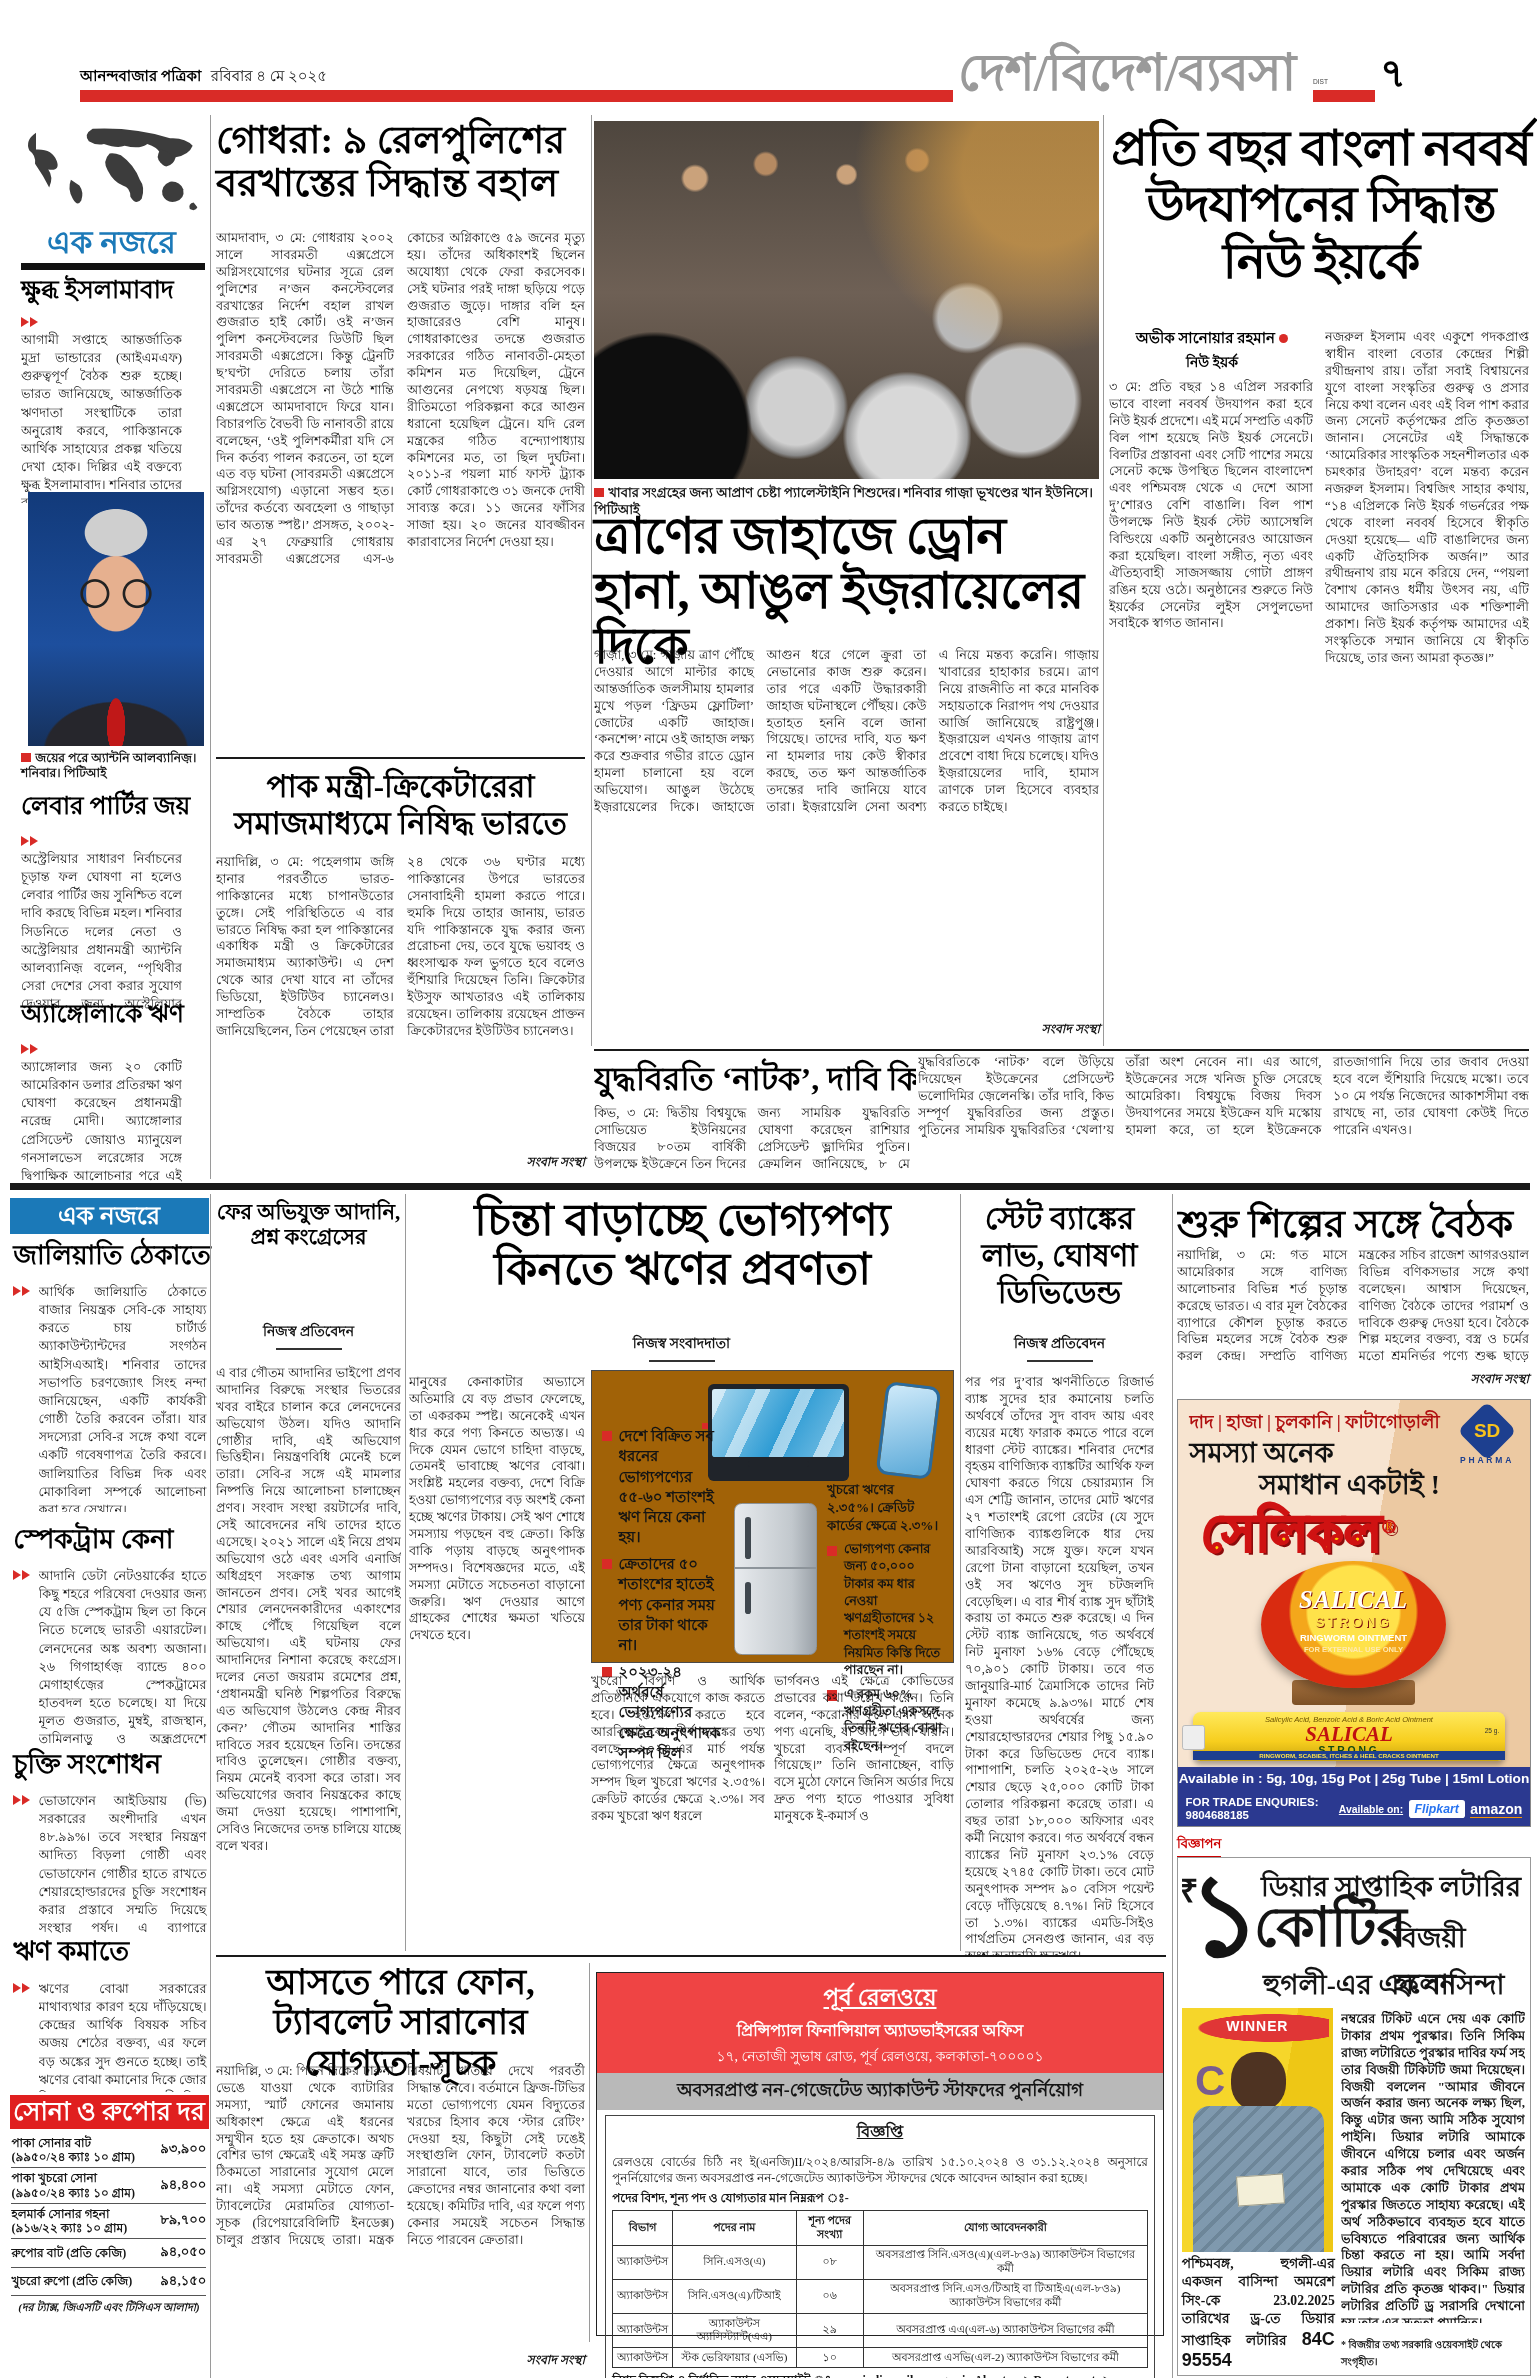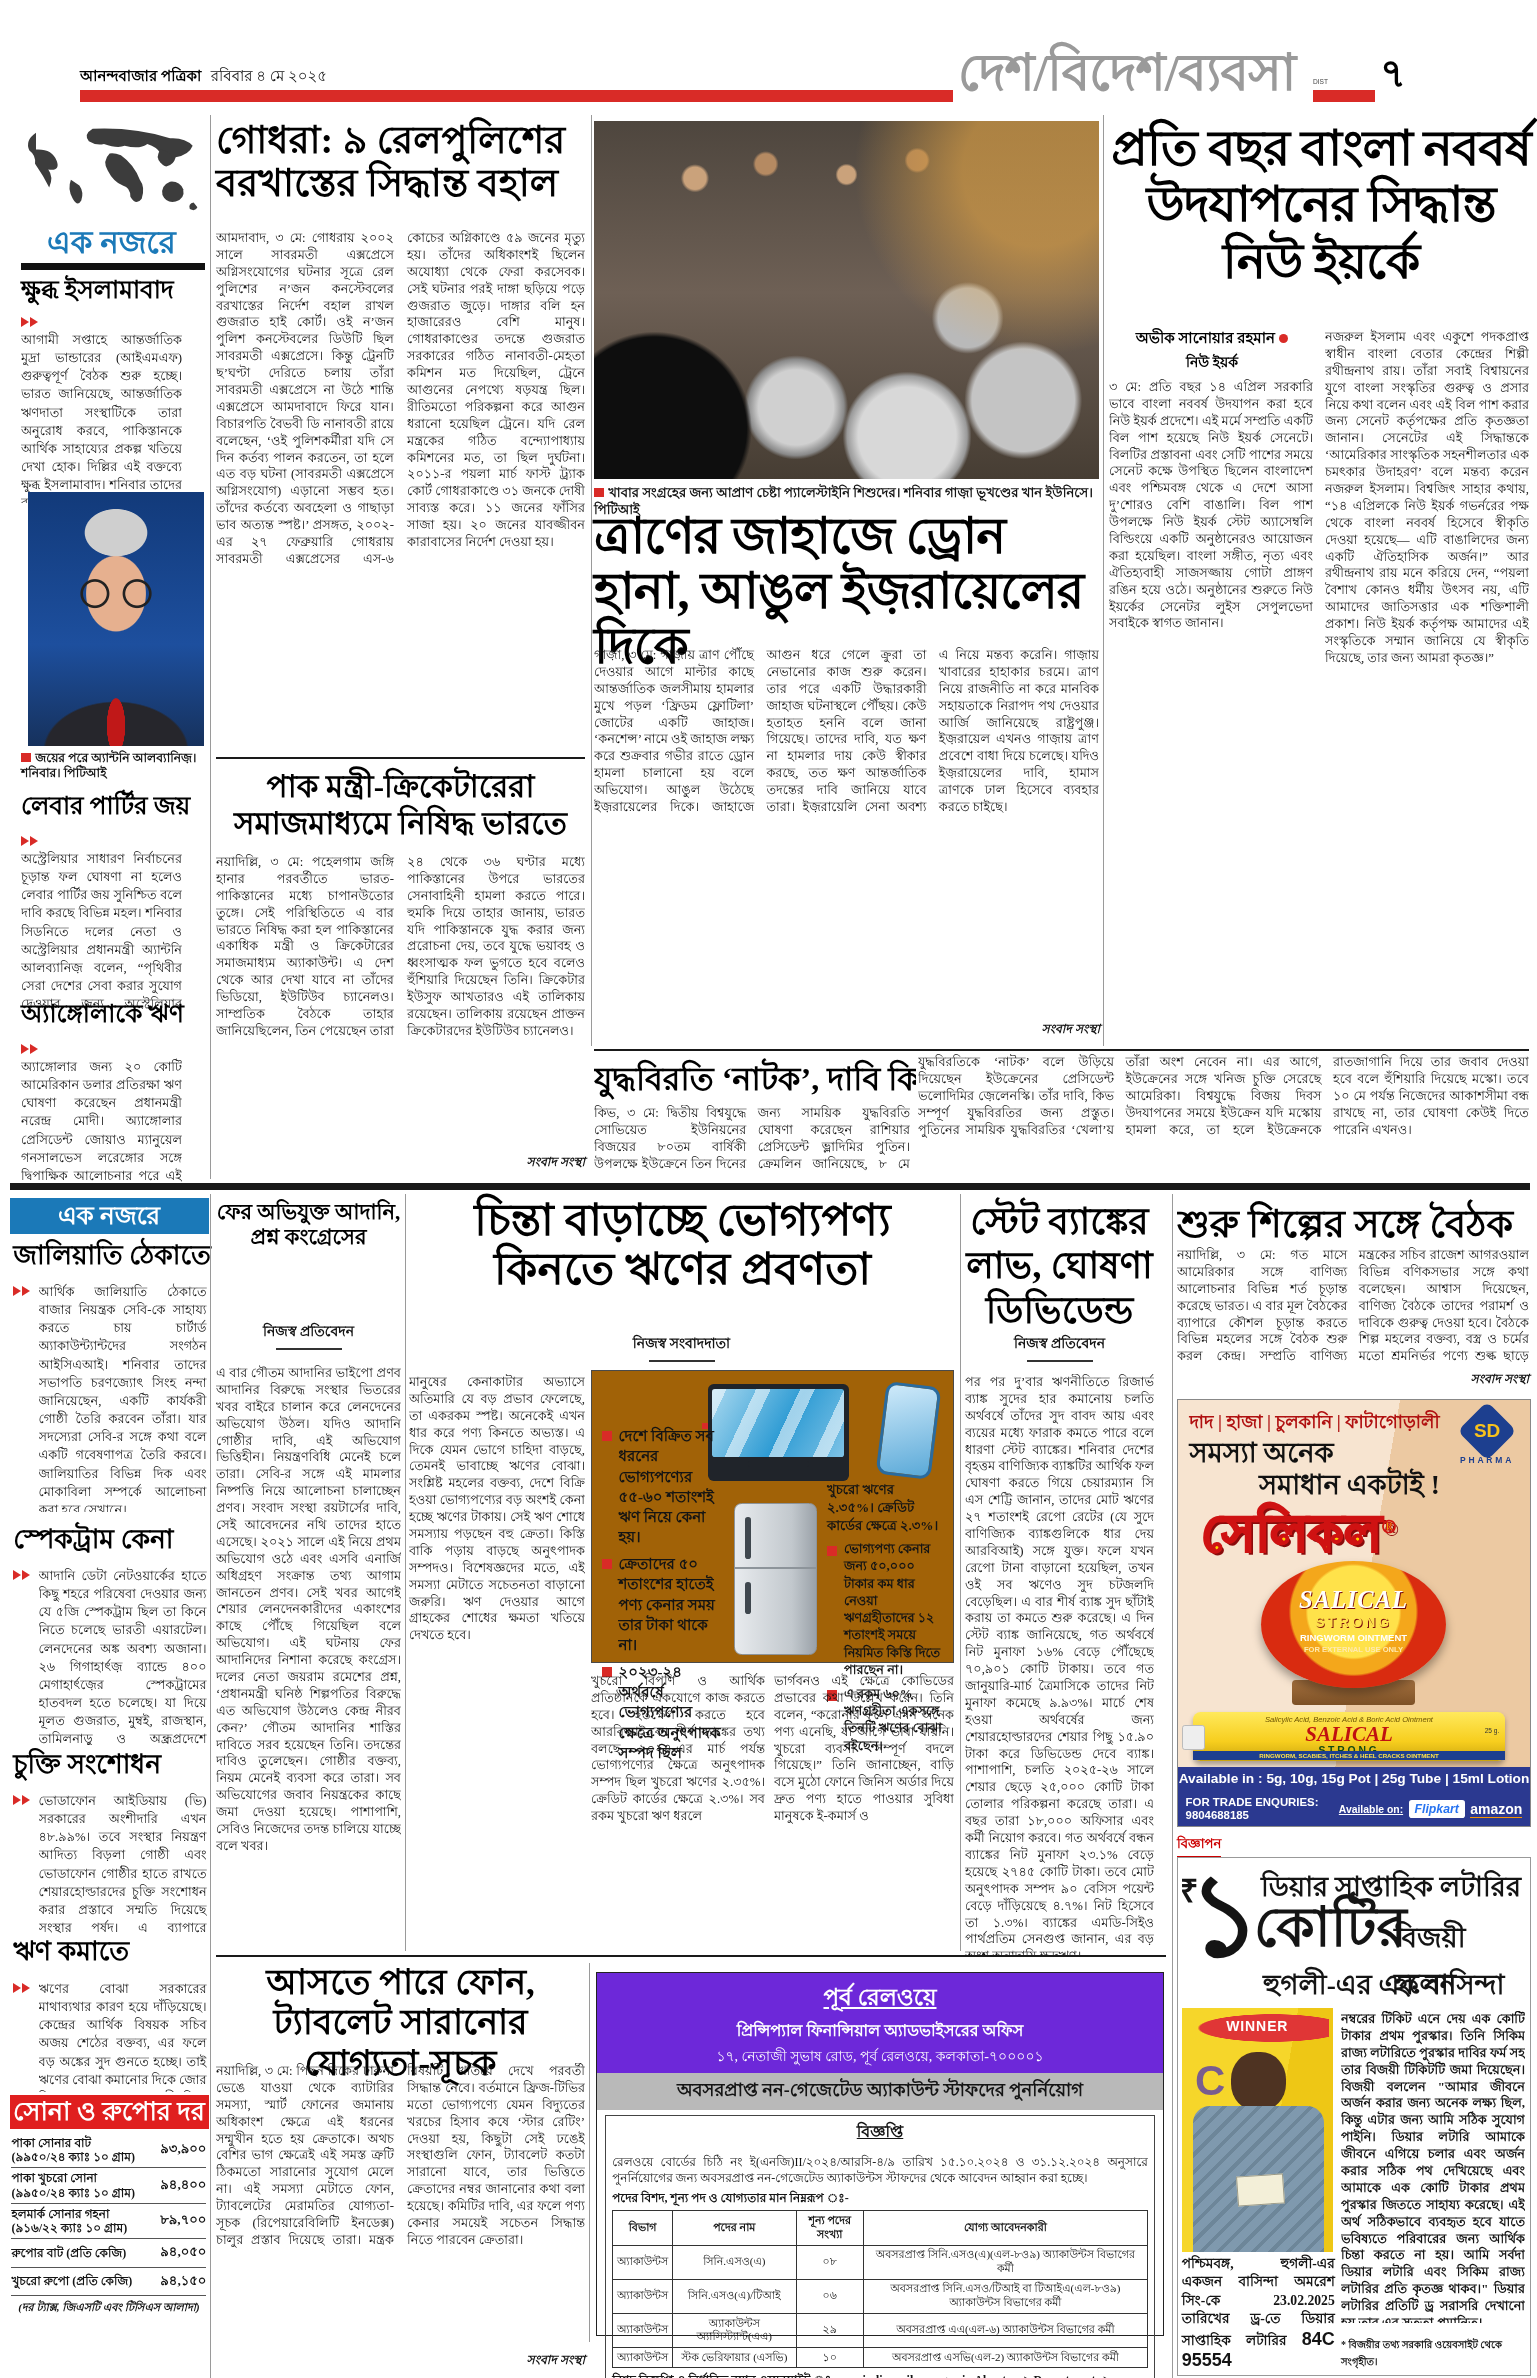--- a/index.html
+++ b/index.html
@@ -24,21 +24,21 @@
   .gr{display:flex;justify-content:space-between;align-items:center;border-bottom:0.9px solid #555;padding:2.8px 0}
   .gr .gl{font:bold 12px/1.2 "Liberation Serif",serif;width:66%}
   .gr .gv{font:bold 13.2px "Liberation Serif",serif}
   
   .ibx{border:1.9px solid #4a4a4a;background:#a16207}
   .ib-bullet{display:flex;margin-bottom:6.6px}
   .ib-bullet .sq{flex:0 0 10.4px;width:10.4px;height:10.4px;background:#d92b27;margin:4.7px 6.6px 0 0}
   .ib-bullet .tx{font:bold 15px/1.35 "Liberation Serif",serif;text-align:left}
   
   .rw{border:1.9px solid #222;background:#fff}
-  .rw-black{background:#6d28d9;color:#fff;text-align:center;padding:5.7px 3.8px 4.7px}
+  .rw-black{background:#ef4444;color:#fff;text-align:center;padding:5.7px 3.8px 4.7px}
   .rw-gray{background:#b9b9b9;text-align:center;font-weight:bold;font-size:18px;padding:2.8px 0}
   .rw table{border-collapse:collapse;width:100%;font:11px/1.25 "Liberation Serif",serif}
   .rw th,.rw td{border:0.9px solid #333;padding:2.8px 3.8px;text-align:center}
   
   .sal{border:0.9px solid #888;background:linear-gradient(100deg,#f7e4d0 0 52%,#ecc9a2 52%);overflow:hidden}
   .tin{position:absolute;border-radius:50%;
        background:radial-gradient(circle at 50% 40%,#ffe24a 0 38%,#f4a71b 40% 52%,#d92b10 54% 100%);
        box-shadow:0 5.7px 9.5px rgba(0,0,0,.35);text-align:center}
   .tube{position:absolute;background:linear-gradient(180deg,#ffe95c,#f7ce1e 60%,#caa40e);border-radius:7.6px;
         box-shadow:0 3.8px 5.7px rgba(0,0,0,.3)}
@@ -275,21 +275,21 @@
           <span class="tx" style="font-size:12.8px">এ রকম ৬০% ঋণগ্রহীতা একসঙ্গে তিনটি ঋণের বোঝা বইছেন।</span>
         </div>
     </div>
   </div>
 
   <div class="abs body" style="left:591px;top:1673px;width:174px;height:276px">খুচরো বিপণি ও আর্থিক প্রতিষ্ঠানকে একযোগে কাজ করতে হবে। হস্তক্ষেপ করতে হবে আরবিআই-কে। শীর্ষ ব্যাঙ্কের তথ্য বলছে, ২০২৪-এর মার্চ পর্যন্ত ভোগ্যপণ্যের ক্ষেত্রে অনুৎপাদক সম্পদ ছিল খুচরো ঋণের ২.৩৫%। ক্রেডিট কার্ডের ক্ষেত্রে ২.৩%। সব রকম খুচরো ঋণ ধরলে</div>
   <div class="abs body" style="left:774px;top:1673px;width:180px;height:276px">ভার্গবনও এই ক্ষেত্রে কোভিডের প্রভাবের কথা উল্লেখ করেন। তিনি বলেন, “করোনার ফলে এমন অনেক পণ্য এনেছি, যা আগে ভাবা যায়নি। খুচরো ব্যবসা সম্পূর্ণ বদলে গিয়েছে।” তিনি জানাচ্ছেন, বাড়ি বসে মুঠো ফোনে জিনিস অর্ডার দিয়ে দ্রুত পণ্য হাতে পাওয়ার সুবিধা মানুষকে ই-কমার্স ও</div>
 
   <div class="vr" style="left:960px;top:1194px;height:757px"></div>
 
-  <div class="abs hl" style="left:965px;top:1200px;width:189px;text-align:center;font-size:37px;line-height:1.2">স্টেট ব্যাঙ্কের লাভ, ঘোষণা ডিভিডেন্ড</div>
+  <div class="abs hl" style="left:965px;top:1200px;width:189px;text-align:center;font-size:31px;line-height:1.2">স্টেট ব্যাঙ্কের লাভ, ঘোষণা ডিভিডেন্ড</div>
   <div class="abs byline" style="left:965px;top:1332px;width:189px">
     <span>নিজস্ব প্রতিবেদন</span><span class="rule"></span>
   </div>
   <div class="abs body" style="left:965px;top:1374px;width:189px;height:583px">পর পর দু’বার ঋণনীতিতে রিজার্ভ ব্যাঙ্ক সুদের হার কমানোয় চলতি অর্থবর্ষে তাঁদের সুদ বাবদ আয় এবং ব্যয়ের মধ্যে ফারাক কমতে পারে বলে ধারণা স্টেট ব্যাঙ্কের। শনিবার দেশের বৃহত্তম বাণিজ্যিক ব্যাঙ্কটির আর্থিক ফল ঘোষণা করতে গিয়ে চেয়ারম্যান সি এস শেট্টি জানান, তাদের মোট ঋণের ২৭ শতাংশই রেপো রেটের (যে সুদে বাণিজ্যিক ব্যাঙ্কগুলিকে ধার দেয় আরবিআই) সঙ্গে যুক্ত। ফলে যখন রেপো টানা বাড়ানো হয়েছিল, তখন ওই সব ঋণেও সুদ চটজলদি বেড়েছিল। এ বার শীর্ষ ব্যাঙ্ক সুদ ছাঁটাই করায় তা কমতে শুরু করেছে। এ দিন স্টেট ব্যাঙ্ক জানিয়েছে, গত অর্থবর্ষে নিট মুনাফা ১৬% বেড়ে পৌঁছেছে ৭০,৯০১ কোটি টাকায়। তবে গত জানুয়ারি-মার্চ ত্রৈমাসিকে তাদের নিট মুনাফা কমেছে ৯.৯৩%। মার্চে শেষ হওয়া অর্থবর্ষের জন্য শেয়ারহোল্ডারদের শেয়ার পিছু ১৫.৯০ টাকা করে ডিভিডেন্ড দেবে ব্যাঙ্ক। পাশাপাশি, চলতি ২০২৫-২৬ সালে শেয়ার ছেড়ে ২৫,০০০ কোটি টাকা তোলার পরিকল্পনা করেছে তারা। এ বছর তারা ১৮,০০০ অফিসার এবং কর্মী নিয়োগ করবে। গত অর্থবর্ষে বন্ধন ব্যাঙ্কের নিট মুনাফা ২৩.১% বেড়ে হয়েছে ২৭৪৫ কোটি টাকা। তবে মোট অনুৎপাদক সম্পদ ৯০ বেসিস পয়েন্ট বেড়ে দাঁড়িয়েছে ৪.৭%। নিট হিসেবে তা ১.৩%। ব্যাঙ্কের এমডি-সিইও পার্থপ্রতিম সেনগুপ্ত জানান, এর বড় অংশ অনাদায়ি ক্ষুদ্রঋণ।</div>
 
   <div class="vr" style="left:1172px;top:1194px;height:1184px"></div>
 
   <div class="abs hl" style="left:1177px;top:1194px;width:352px;font-size:38px;white-space:nowrap;overflow:hidden">শুরু শিল্পের সঙ্গে বৈঠক</div>
   <div class="abs body" style="left:1177px;top:1247px;width:352px;height:121px;column-count:2;column-gap:11.4px">নয়াদিল্লি, ৩ মে: গত মাসে আমেরিকার সঙ্গে বাণিজ্য আলোচনার বিভিন্ন শর্ত চূড়ান্ত করেছে ভারত। এ বার মূল বৈঠকের ব্যাপারে কৌশল চূড়ান্ত করতে বিভিন্ন মহলের সঙ্গে বৈঠক শুরু করল কেন্দ্র। সম্প্রতি বাণিজ্য মন্ত্রকের সচিব রাজেশ আগরওয়াল বিভিন্ন বণিকসভার সঙ্গে কথা বলেছেন। আশ্বাস দিয়েছেন, বাণিজ্য বৈঠকে তাদের পরামর্শ ও দাবিকে গুরুত্ব দেওয়া হবে। বৈঠকে শিল্প মহলের বক্তব্য, বস্ত্র ও চর্মের মতো শ্রমনির্ভর পণ্যে শুল্ক ছাড়ে জোর দিক কেন্দ্র। উঠেছে আম, আঙুর, চিংড়ি ও কলার মতো কৃষিপণ্যের কথাও।</div>
   <div class="abs credit" style="left:1353px;top:1370px;width:176px">সংবাদ সংস্থা</div>

